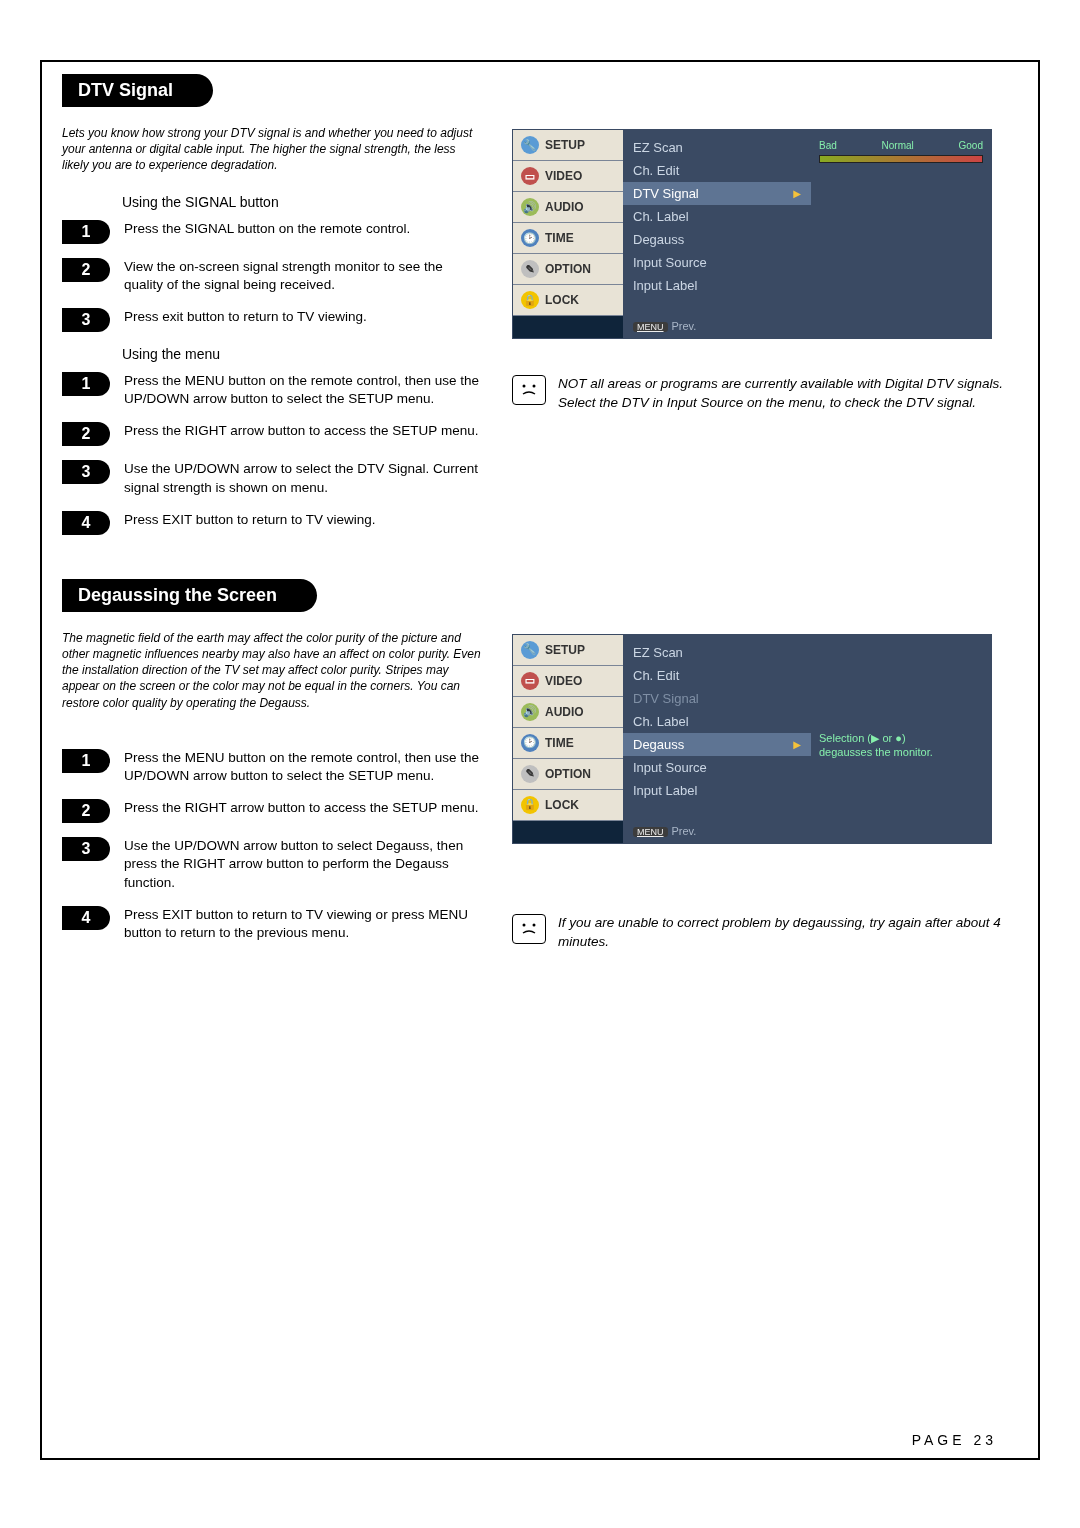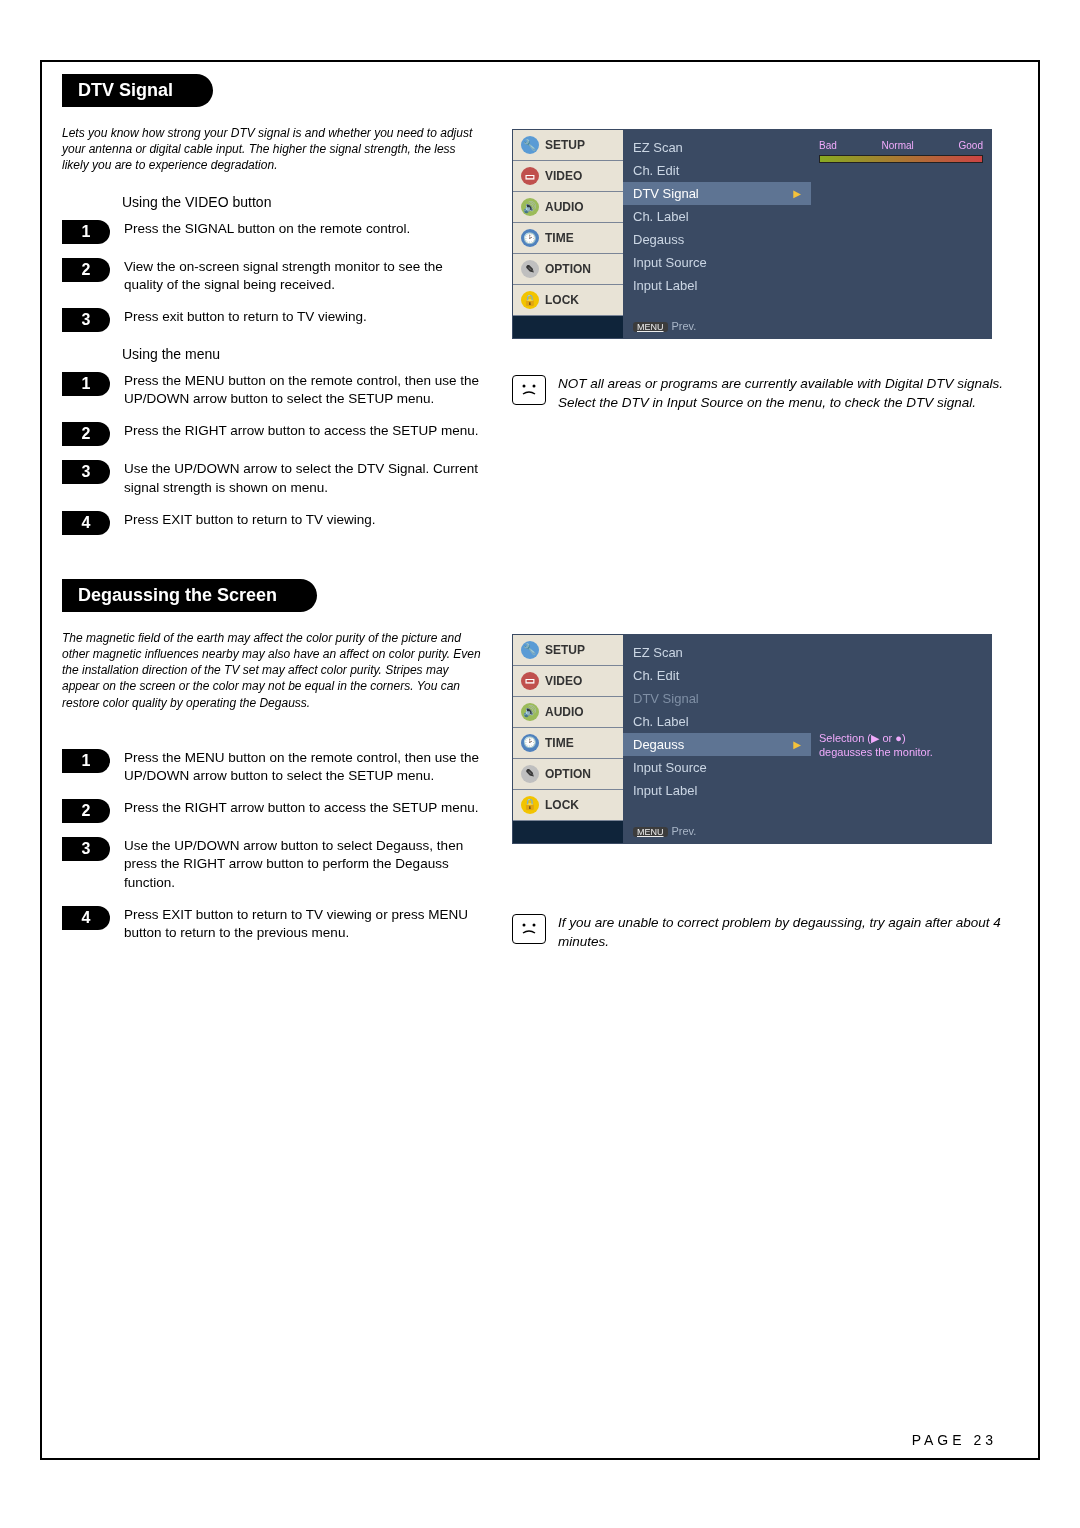--- a/index.html
+++ b/index.html
@@ -45,21 +45,21 @@
   .ti1{background:#5a9bd5;color:#fff;}
   .ti2{background:#c0504d;color:#fff;}
   .ti3{background:#9bbb59;color:#333;}
   .ti4{background:#4f81bd;color:#fff;}
   .ti5{background:#bfbfbf;color:#333;}
   .ti6{background:#f2c400;color:#333;}
   .osd-main { flex: 1; display: flex; flex-direction: column; padding: 6px 0 0; }
   .osd-row { padding: 4px 10px; display:flex; align-items:center; justify-content:space-between;text-align:right;}
   .osd-row.dim { color: #7f8fa5; }
   .osd-row.hl { background: #5e7493; color:#fff; }
-  .osd-rpanel { width: 180px; padding: 10px 8px; font-size: 12px; color:#f0abfc;}
+  .osd-rpanel { width: 180px; padding: 10px 8px; font-size: 12px; color:#86efac;}
   .meter-labels{display:flex;justify-content:space-between;font-size:10px;margin-bottom:4px;}
   .meter-bar{height:8px;background:linear-gradient(to right,#8a2,#c44);border:1px solid #222;}
   .osd-foot{margin-top:auto;padding:6px 10px;font-size:11px;color:#a9b6c7;}
   .menu-badge{display:inline-block;background:#3c3c3c;color:#eee;border-radius:3px;padding:0 4px;font-size:9px;margin-right:4px;text-decoration:underline;}
   .tri{font-size:10px;color:#f5c23a;}
   .degauss-hint{font-size:11px;line-height:1.3;}
 
   .note { display: flex; gap: 12px; margin-top: 36px; }
   .note .nico {
     width: 34px; height: 30px; border: 1.5px solid #000; border-radius: 4px;
@@ -76,21 +76,21 @@
 
 <div class="page-border">
 
   <div>
     <div class="section-header">DTV Signal</div>
 
     <div class="two-col">
       <div class="left">
         <p class="intro">Lets you know how strong your DTV signal is and whether you need to adjust your antenna or digital cable input. The higher the signal strength, the less likely you are to experience degradation.</p>
 
-        <p class="subhead">Using the VIDEO button</p>
+        <p class="subhead">Using the SIGNAL button</p>
         <div class="step">
             <div class="num">1</div>
             <div class="txt">Press the SIGNAL button on the remote control.</div>
           </div>
         <div class="step">
             <div class="num">2</div>
             <div class="txt">View the on-screen signal strength monitor to see the quality of the signal being received.</div>
           </div>
         <div class="step">
             <div class="num">3</div>

